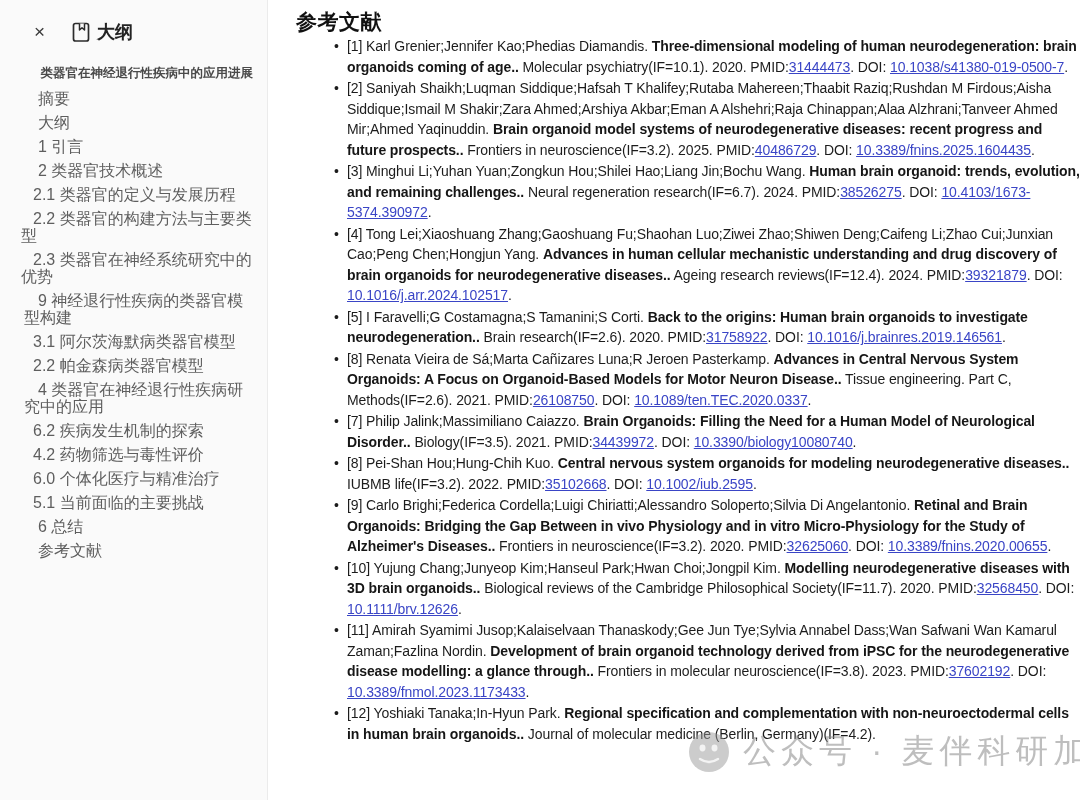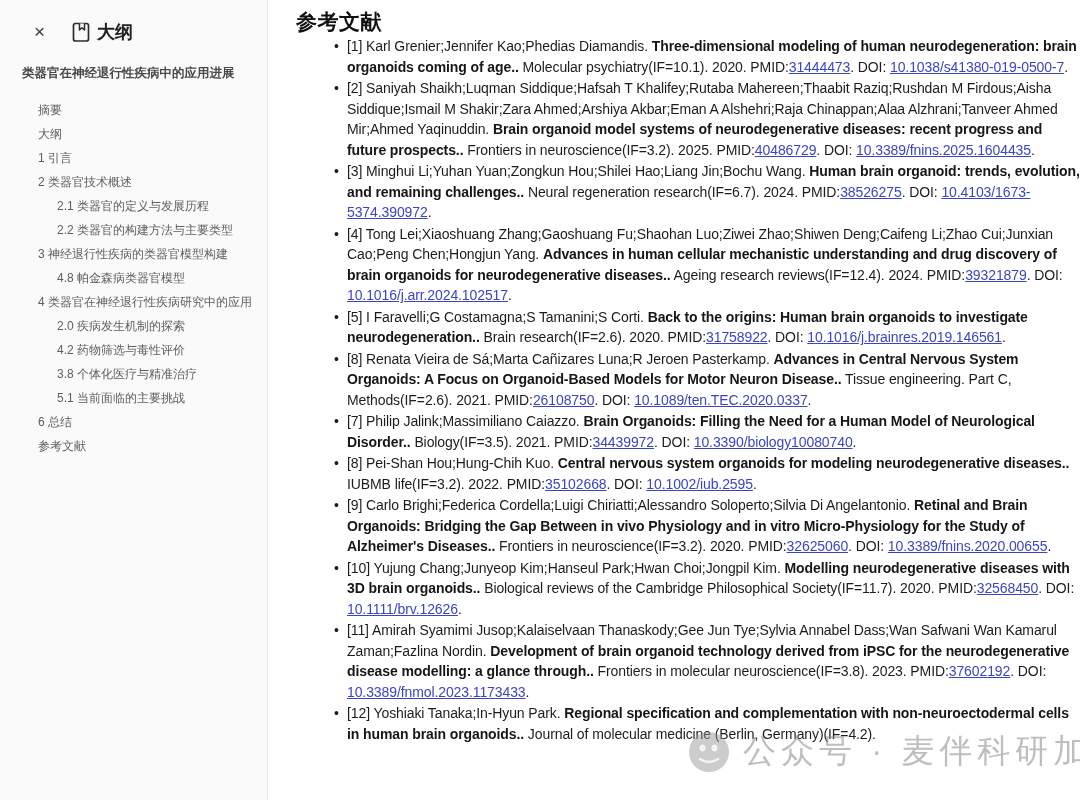--- a/index.html
+++ b/index.html
@@ -7,27 +7,27 @@
     font-family: "Liberation Sans", sans-serif; }
 
   
   .sidebar { position: absolute; left: 0; top: 0; width: 268px; height: 800px;
     background: #fafafa; border-right: 1px solid #ebebeb; overflow: hidden; }
   .sidebar-header { display: flex; align-items: center; padding: 20px 0 0 34px; }
   .close-btn { font-size: 19px; color: #3c3c3c; line-height: 20px; width: 20px;
     cursor: pointer; font-weight: 400; }
   .panel-icon { margin-left: 18px; margin-right: 6px; display: inline-flex; }
   .panel-title { font-size: 18px; font-weight: 700; color: #232323; }
-  .doc-title { margin: 21px 14px 16px 22px; font-size: 12.5px; font-weight: 700;
-    color: #4a4a4a; line-height: 17px; }
+  .doc-title { margin: 21px 14px 4px 22px; font-size: 12.5px; font-weight: 700;
+    color: #4a4a4a; line-height: 17px; text-align: right; }
   .outline-list { margin-top: 2px; }
-  .outline-item { font-size: 12px; color: #5e5e5e; line-height: 17px;
+  .outline-item { font-size: 16px; color: #5e5e5e; line-height: 17px;
     padding-top: 3.5px; padding-bottom: 3.5px; padding-right: 14px; cursor: pointer; }
   .outline-item.lv1 { padding-left: 24px; text-indent: 14px; }
-  .outline-item.lv2 { padding-left: 45px; text-indent: 12px; }
+  .outline-item.lv2 { padding-left: 21px; text-indent: 12px; }
 
   
   .main { position: absolute; left: 269px; top: 0; right: 0; bottom: 0;
     background: #ffffff; overflow: hidden; }
   .main-title { font-size: 21px; font-weight: 700; color: #111111;
     margin: 8px 0 0 27px; letter-spacing: 0.5px; }
   ul.refs { list-style: none; padding-left: 78px; }
   ul.refs li { position: relative; width: 737px; font-size: 14px;
     line-height: 20.5px; color: #1c1c1c; letter-spacing: -0.1px; margin-bottom: 1px; }
   ul.refs li::before { content: "\2022"; position: absolute; left: -13px; top: 0;
@@ -57,26 +57,28 @@
     <span class="panel-title">大纲</span>
   </div>
   <div class="doc-title">类器官在神经退行性疾病中的应用进展</div>
   <div class="outline-list">
       <div class="outline-item lv1">摘要</div>
       <div class="outline-item lv1">大纲</div>
       <div class="outline-item lv1">1 引言</div>
       <div class="outline-item lv1">2 类器官技术概述</div>
       <div class="outline-item lv2">2.1 类器官的定义与发展历程</div>
       <div class="outline-item lv2">2.2 类器官的构建方法与主要类型</div>
-      <div class="outline-item lv1">3 神经退行性疾病的类器官模型构建</div>
-      <div class="outline-item lv2">4.8 帕金森病类器官模型</div>
+      <div class="outline-item lv2">2.3 类器官在神经系统研究中的优势</div>
+      <div class="outline-item lv1">9 神经退行性疾病的类器官模型构建</div>
+      <div class="outline-item lv2">3.1 阿尔茨海默病类器官模型</div>
+      <div class="outline-item lv2">2.2 帕金森病类器官模型</div>
       <div class="outline-item lv1">4 类器官在神经退行性疾病研究中的应用</div>
-      <div class="outline-item lv2">2.0 疾病发生机制的探索</div>
+      <div class="outline-item lv2">6.2 疾病发生机制的探索</div>
       <div class="outline-item lv2">4.2 药物筛选与毒性评价</div>
-      <div class="outline-item lv2">3.8 个体化医疗与精准治疗</div>
+      <div class="outline-item lv2">6.0 个体化医疗与精准治疗</div>
       <div class="outline-item lv2">5.1 当前面临的主要挑战</div>
       <div class="outline-item lv1">6 总结</div>
       <div class="outline-item lv1">参考文献</div>
     </div>
 </div>
 
 <div class="main">
   <h1 class="main-title">参考文献</h1>
   <ul class="refs">
       <li><span>[1] Karl Grenier;Jennifer Kao;Phedias Diamandis. </span><b>Three-dimensional modeling of human neurodegeneration: brain organoids coming of age..</b><span> Molecular psychiatry(IF=10.1). 2020. PMID:</span><a class="ref-link">31444473</a><span>. DOI: </span><a class="ref-link">10.1038/s41380-019-0500-7</a><span>.</span></li>

